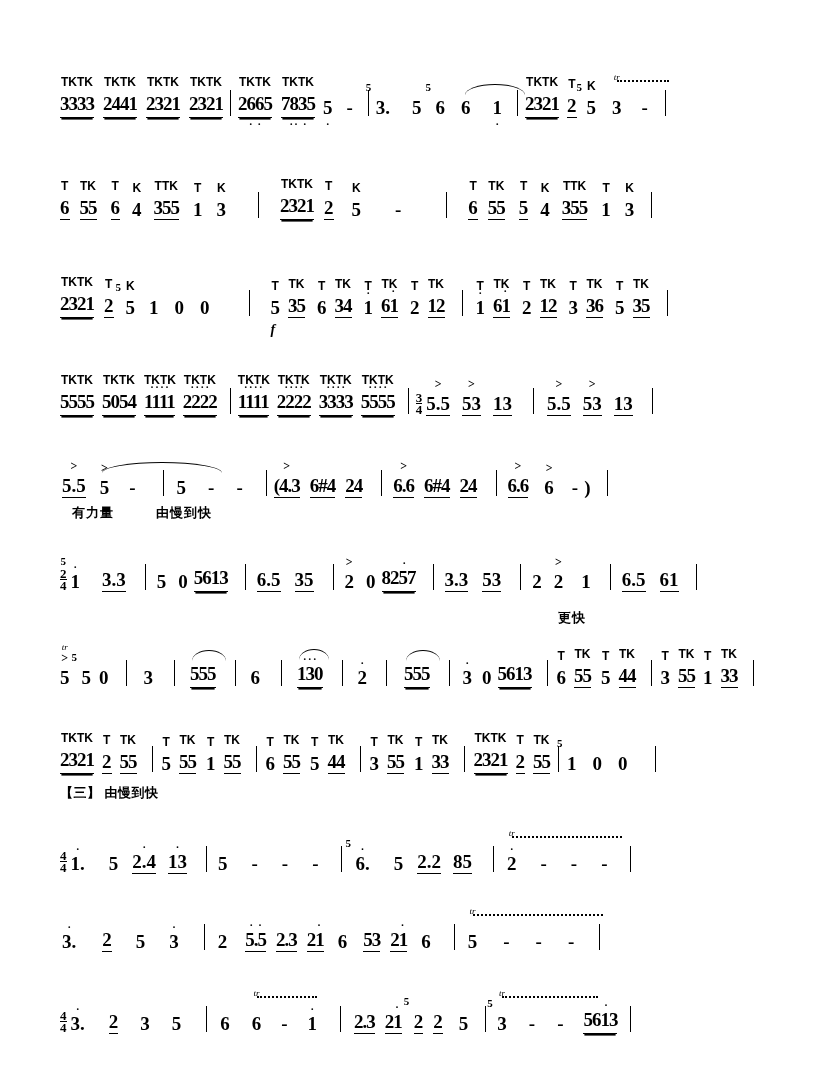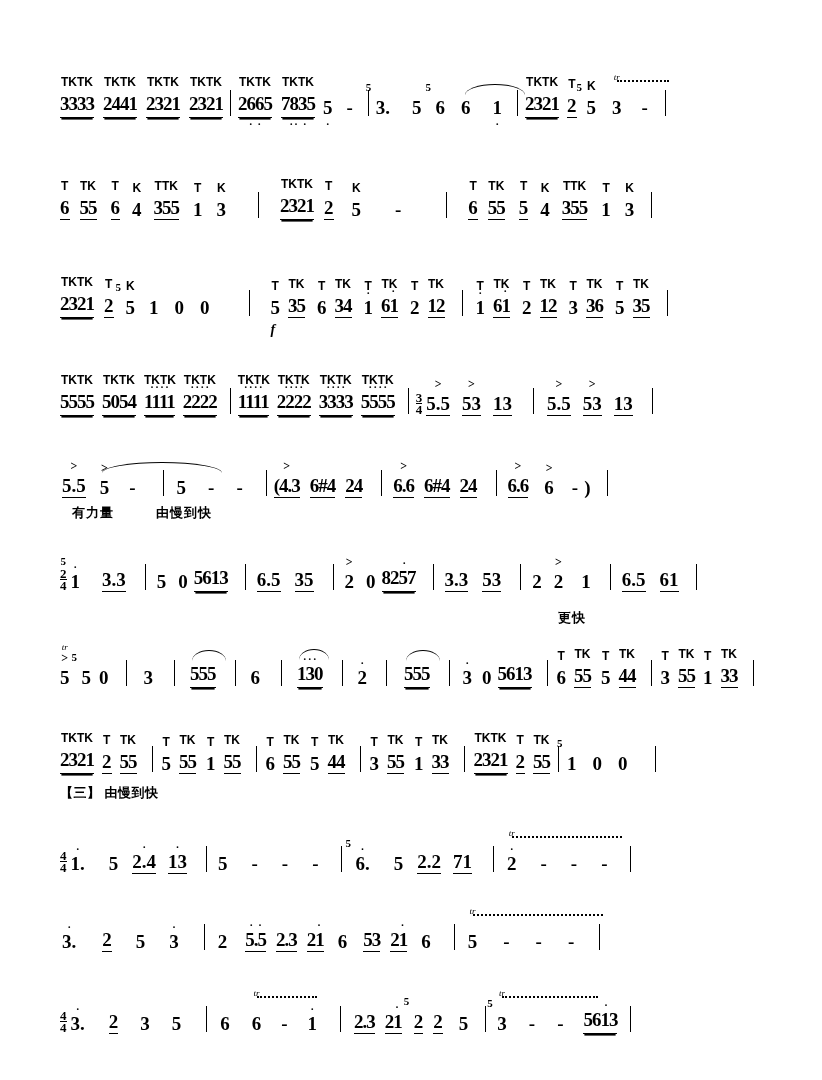--- a/index.html
+++ b/index.html
@@ -830,21 +830,21 @@
       <span class="num">6.</span>
       <span class="dotAbove">·</span>
     </span>
     <span class="cell" style="margin-right:14px;">
       <span class="num">5</span>
     </span>
     <span class="cell" style="margin-right:12px;">
       <span class="num u1">2.2</span>
     </span>
     <span class="cell" style="margin-right:14px;">
-      <span class="num u1">71</span>
+      <span class="num u1">85</span>
     </span>
     <span class="bar"></span>
     <span class="cell" style="margin-right:24px;margin-left:6px;">
       <span class="tr">tr</span>
       <span class="wavy" style="width:110px;"></span>
       <span class="num">2</span>
       <span class="dotAbove">·</span>
     </span>
     <span class="cell" style="margin-right:24px;">
       <span class="dash">-</span>

